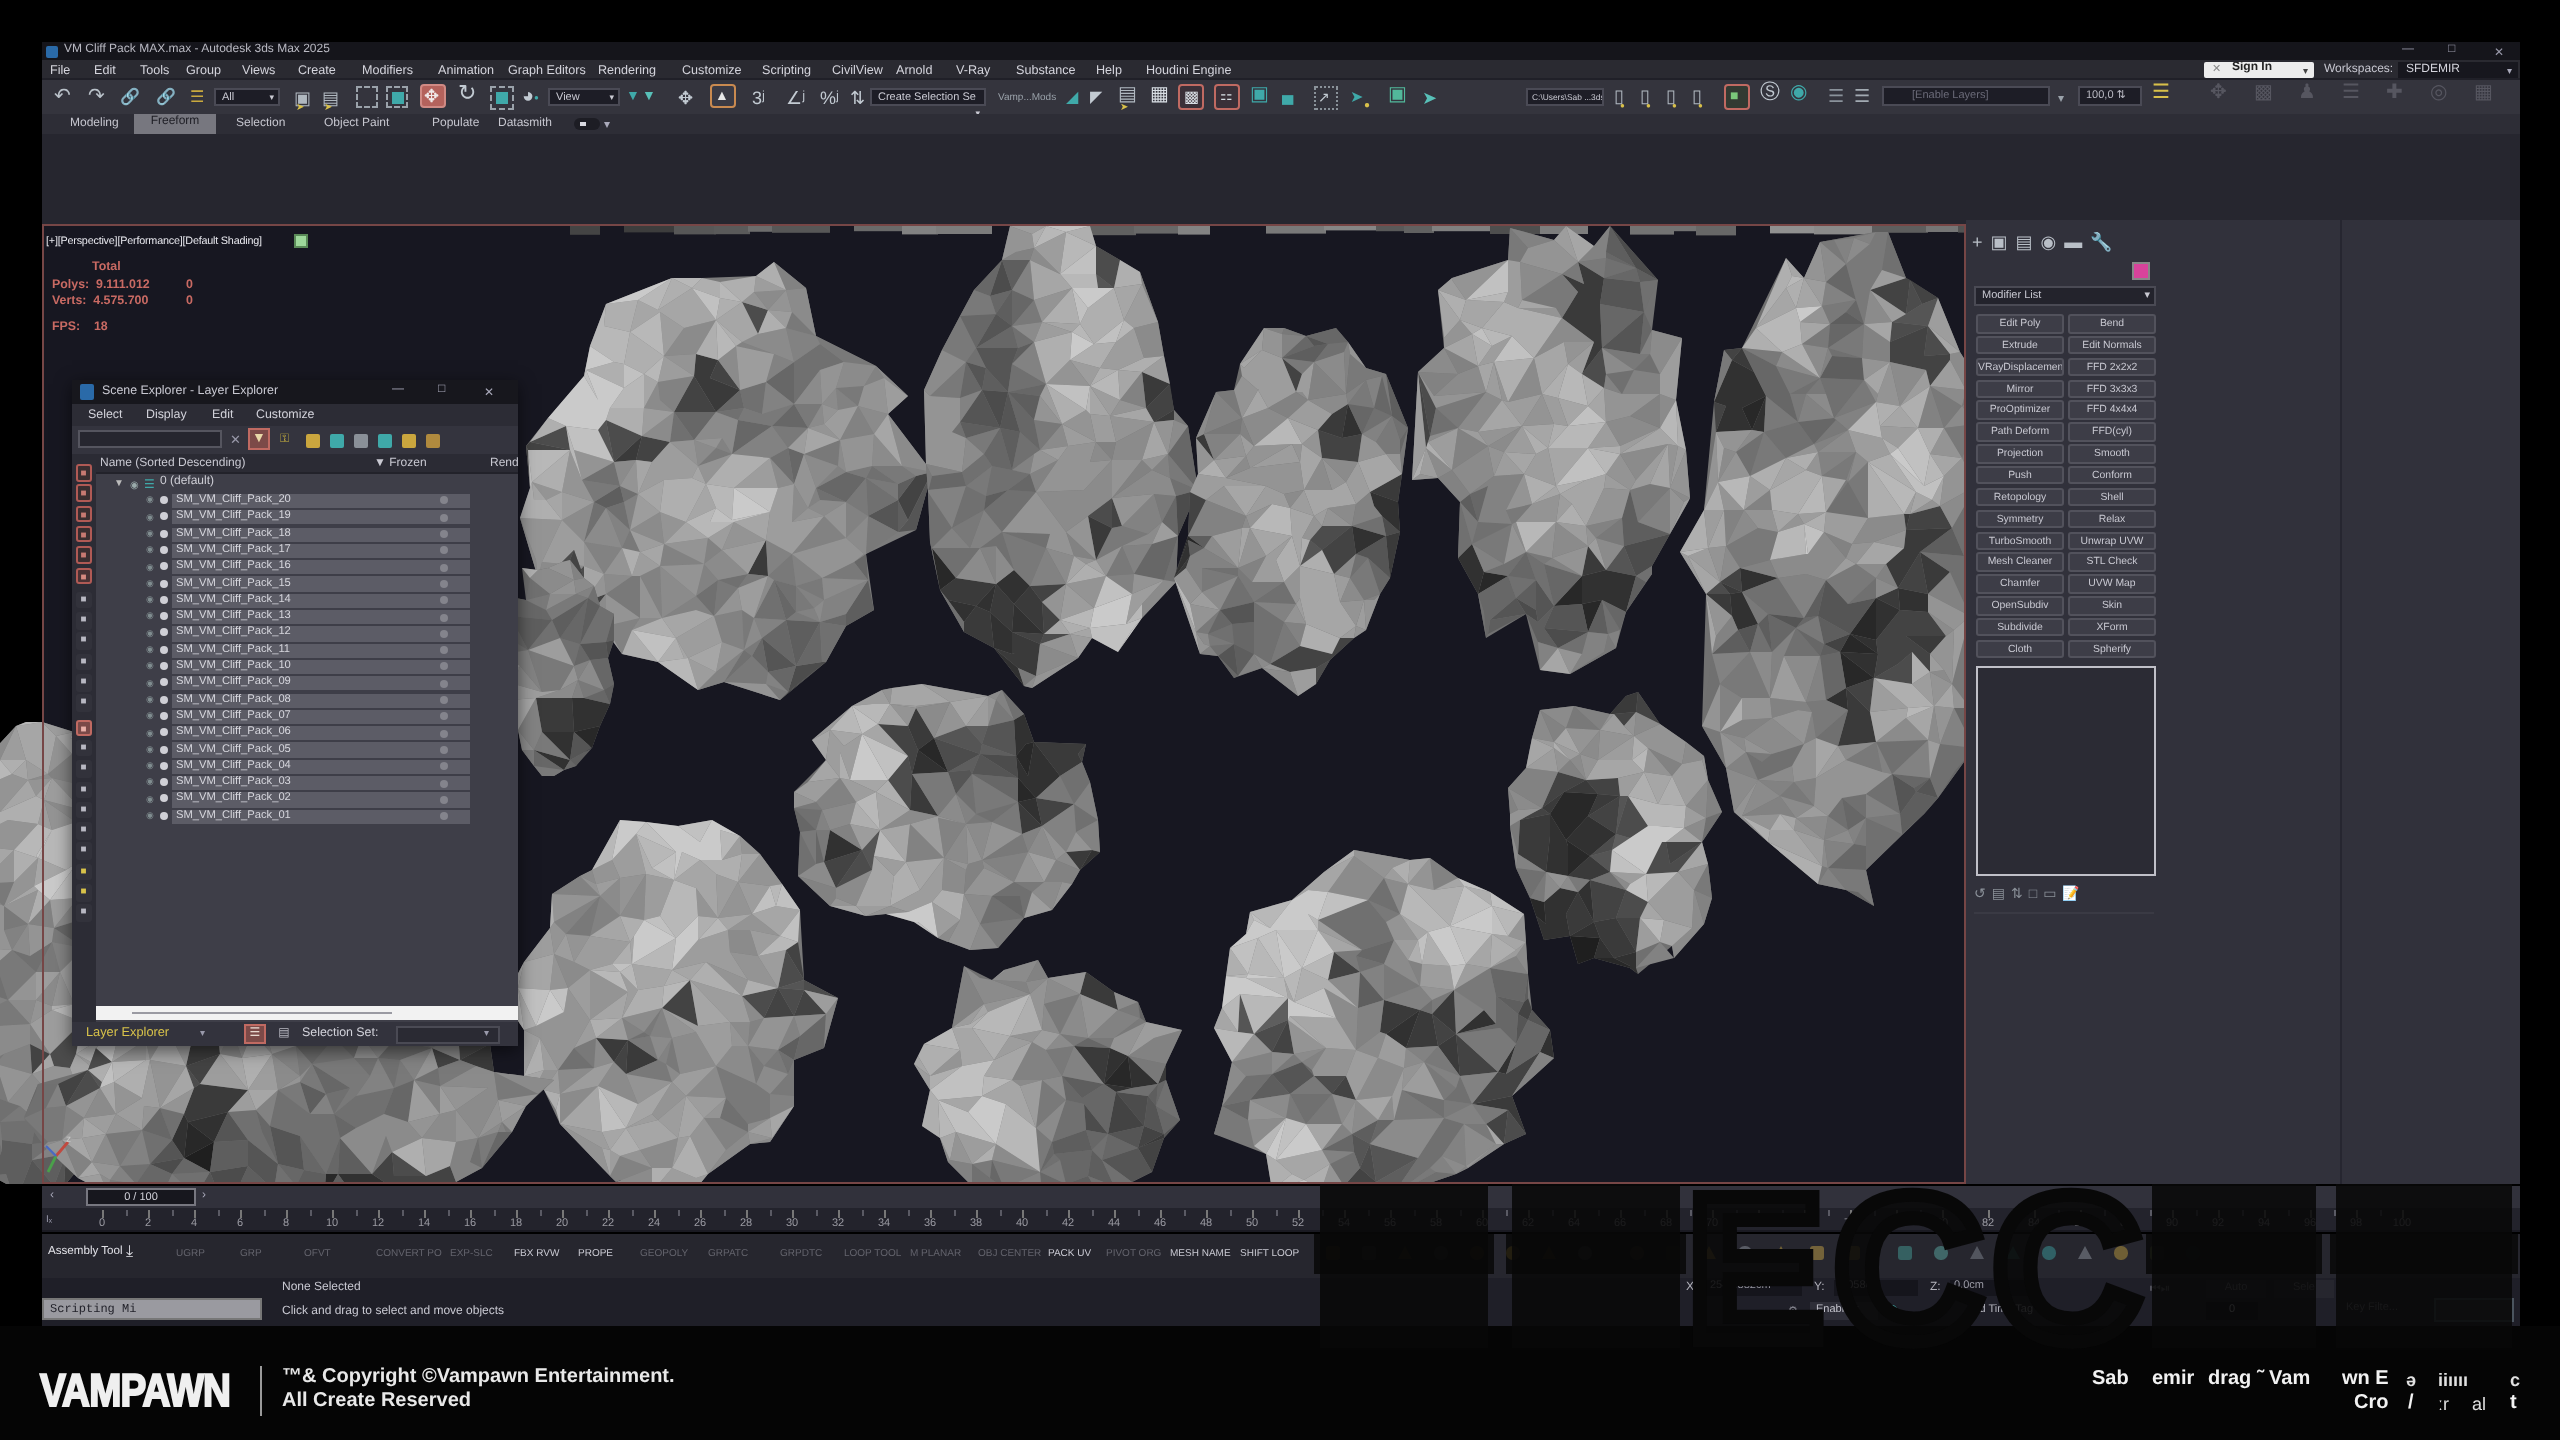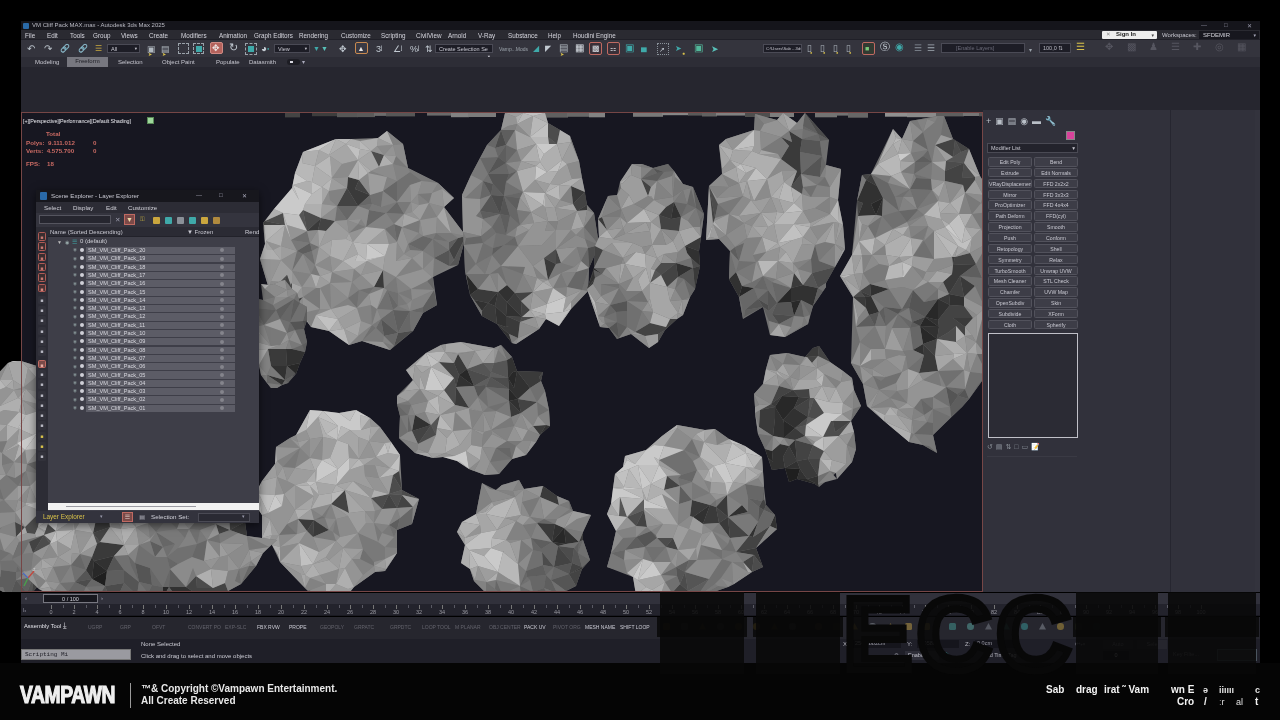--- a/index.html
+++ b/index.html
@@ -931,22 +931,22 @@
   <span class="abs" style="left:1152px;top:12px;font-size:5.5px;color:#7a7a84">Key Filte...</span>
   <div class="abs" style="left:1196px;top:10px;width:40px;height:12px;background:#2e2e38;border:1px solid #4a545e"></div>
 </div>
 
 <div class="abs" style="left:0;top:663px;width:1280px;height:57px;background:#050505">
   <div class="abs" style="left:20px;top:19px;width:120px;height:24px;color:#efefef;font-weight:bold;font-size:23px;letter-spacing:-0.5px;transform:scaleX(0.84);transform-origin:left;-webkit-text-stroke:1.1px #efefef">VAMPAWN</div>
   <div class="abs" style="left:130px;top:20px;width:1.4px;height:25px;background:#9a9a9a"></div>
   <div class="abs" style="left:141px;top:20px;font-size:10px;font-weight:bold;color:#e8e8e8;white-space:nowrap">™&amp; Copyright ©Vampawn Entertainment.</div>
   <div class="abs" style="left:141px;top:32px;font-size:10px;font-weight:bold;color:#e8e8e8">All Create Reserved</div>
   <span class="abs" style="left:1046px;top:21px;font-size:10px;font-weight:bold;color:#f2f2f2">Sab</span>
-  <span class="abs" style="left:1076px;top:21px;font-size:10px;font-weight:bold;color:#f2f2f2">drag</span>
-  <span class="abs" style="left:1104px;top:21px;font-size:10px;font-weight:bold;color:#f2f2f2">irat ˜ Vam</span>
+  <span class="abs" style="left:1076px;top:21px;font-size:10px;font-weight:bold;color:#f2f2f2">emir</span>
+  <span class="abs" style="left:1104px;top:21px;font-size:10px;font-weight:bold;color:#f2f2f2">drag ˜ Vam</span>
   <span class="abs" style="left:1171px;top:21px;font-size:10px;font-weight:bold;color:#f2f2f2">wn E</span>
   <span class="abs" style="left:1203px;top:22px;font-size:9px;font-weight:bold;color:#e0e0e0">ə</span>
   <span class="abs" style="left:1219px;top:22px;font-size:9px;font-weight:bold;color:#e0e0e0">iiıııı</span>
   <span class="abs" style="left:1255px;top:22px;font-size:9px;font-weight:bold;color:#e0e0e0">c</span>
   <span class="abs" style="left:1177px;top:33px;font-size:10px;font-weight:bold;color:#f2f2f2">Cro</span>
   <span class="abs" style="left:1204px;top:33px;font-size:10px;font-weight:bold;color:#f2f2f2">/</span>
   <span class="abs" style="left:1219px;top:34px;font-size:9px;color:#e0e0e0">ːr</span>
   <span class="abs" style="left:1236px;top:34px;font-size:9px;color:#e0e0e0">al</span>
   <span class="abs" style="left:1255px;top:33px;font-size:10px;font-weight:bold;color:#f2f2f2">t</span>
 </div>

